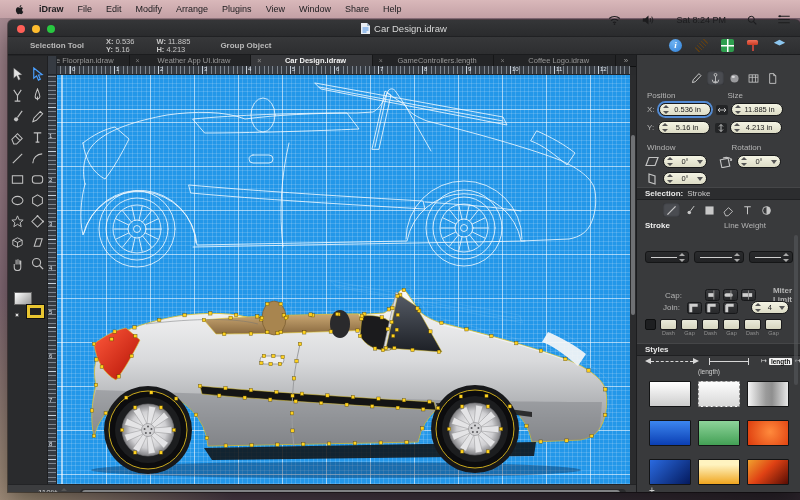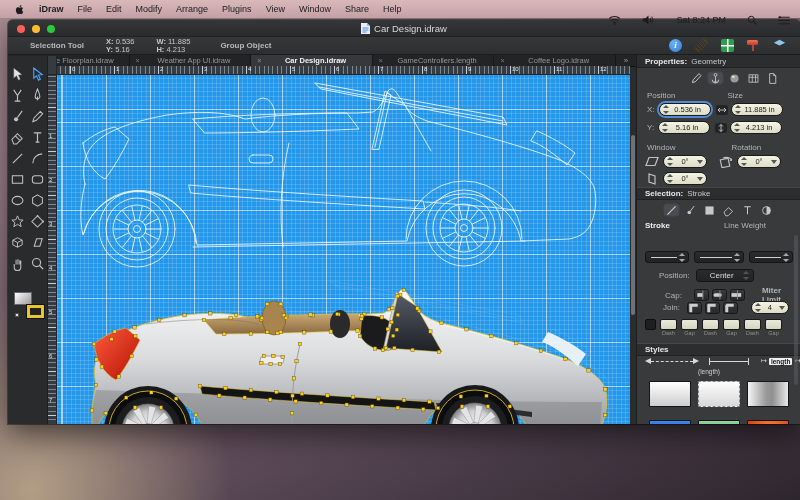--- a/index.html
+++ b/index.html
@@ -11,24 +11,24 @@
       linear-gradient(155deg,#ab8e95 0%,#9d7f8a 22%,#6b5564 55%,#473a46 80%,#2e262e 100%);
     position:relative; color:#ddd;
   }
   
   .menubar { position:absolute; left:0; top:0; width:800px; height:18px;
     background:linear-gradient(#d9b8ba,#c3a0a5); display:flex; align-items:center;
     padding:0 8px; font-size:9px; color:#1c1c1e; z-index:50; }
   .menubar .mitem { padding:0 7px; }
   .menubar .mitem.app { font-weight:bold; }
   .menubar .spacer { flex:1; }
-  .menubar .stat { display:flex; align-items:flex-end; gap:21px; padding-right:2px;margin-top:21px; }
+  .menubar .stat { display:flex; align-items:flex-start; gap:21px; padding-right:2px;margin-top:21px; }
   .menubar svg { display:block; }
   
-  .window { position:absolute; left:8px; top:20px; width:792px; height:404px;
+  .window { position:absolute; left:8px; top:20px; width:792px; height:472px;
     background:#2a2b2d; border-radius:5px 5px 0 0; overflow:hidden;
     box-shadow:0 10px 30px rgba(0,0,0,.55), 0 0 0 1px rgba(0,0,0,.4); }
   .titlebar { position:absolute; left:0; top:0; width:792px; height:17px;
     background:linear-gradient(#353638,#2a2b2d); border-bottom:1px solid #202123;
     display:flex; align-items:center; justify-content:center; }
   .tl { position:absolute; left:9px; top:5px; display:flex; gap:7px; }
   .tl i { width:8px; height:8px; border-radius:50%; display:block; }
   .tl .r{background:#ff5f57}.tl .y{background:#febc2e}.tl .g{background:#28c840}
   .wtitle { font-size:9.5px; color:#d8d8d8; display:flex; align-items:center; gap:4px; }
   
@@ -712,24 +712,20 @@
     <span class="zoomctl">
       <span>110%</span>
         <span class="st"></span>
     </span>
     <span class="hscroll">
         <i></i>
       </span>
   </div>
 
   <div class="panel">
-    <div class="pband" style="top:0;border-top:none">
-      <b>Properties:</b>
-        <span>Geometry</span>
-    </div>
     <div class="prow" style="top:16px;justify-content:center">
       <span class="seg" id="geomTabs" style="margin-left:30px">
           <span class="segbtn">
             <svg width="13" height="13" viewBox="0 0 16 16">
               <path fill="none" stroke="#c8c8c8" stroke-width="1.2" d="M3 13l1-3.5L11 2l2.5 2.5L6.5 12z"></path>
             </svg>
           </span>
           <span class="segbtn sel">
             <svg width="13" height="13" viewBox="0 0 16 16">
               <circle cx="8" cy="3.5" r="1.7" fill="none" stroke="#c8c8c8" stroke-width="1.1"></circle>
@@ -874,29 +870,22 @@
         </span>
       <span class="combo" style="width:50px">
           <span class="cline"></span>
           <span class="st"></span>
         </span>
       <span class="combo" style="width:44px">
           <span class="cline"></span>
           <span class="st"></span>
         </span>
     </div>
-    <div class="prow" style="top:214px">
-      <span class="plabel" style="margin-left:22px">Position:</span>
-      <span class="darkdd" style="width:58px;margin-left:6px">
-        <span class="fv" style="flex:1;text-align:center">Center</span>
-          <span class="st"></span>
-      </span>
-    </div>
     <div class="prow" style="top:231px;gap:3px">
-      <span class="plabel" style="margin-left:28px;margin-right:9px">Cap:</span>
+      <span class="plabel" style="margin-left:28px;margin-right:20px">Cap:</span>
       <span id="capBtns" style="display:flex;gap:3px">
           <span class="capbtn">
             <svg width="12" height="12" viewBox="0 0 12 13">
               <path stroke="#cfcfcf" stroke-width="4" stroke-linecap="butt" d="M2 6.5H8"></path>
               <path stroke="#8f8f8f" stroke-width="1" d="M8 1.5v10"></path>
             </svg>
           </span>
           <span class="capbtn">
             <svg width="12" height="12" viewBox="0 0 12 13">
               <path stroke="#cfcfcf" stroke-width="4" stroke-linecap="round" d="M2 6.5H7"></path>

